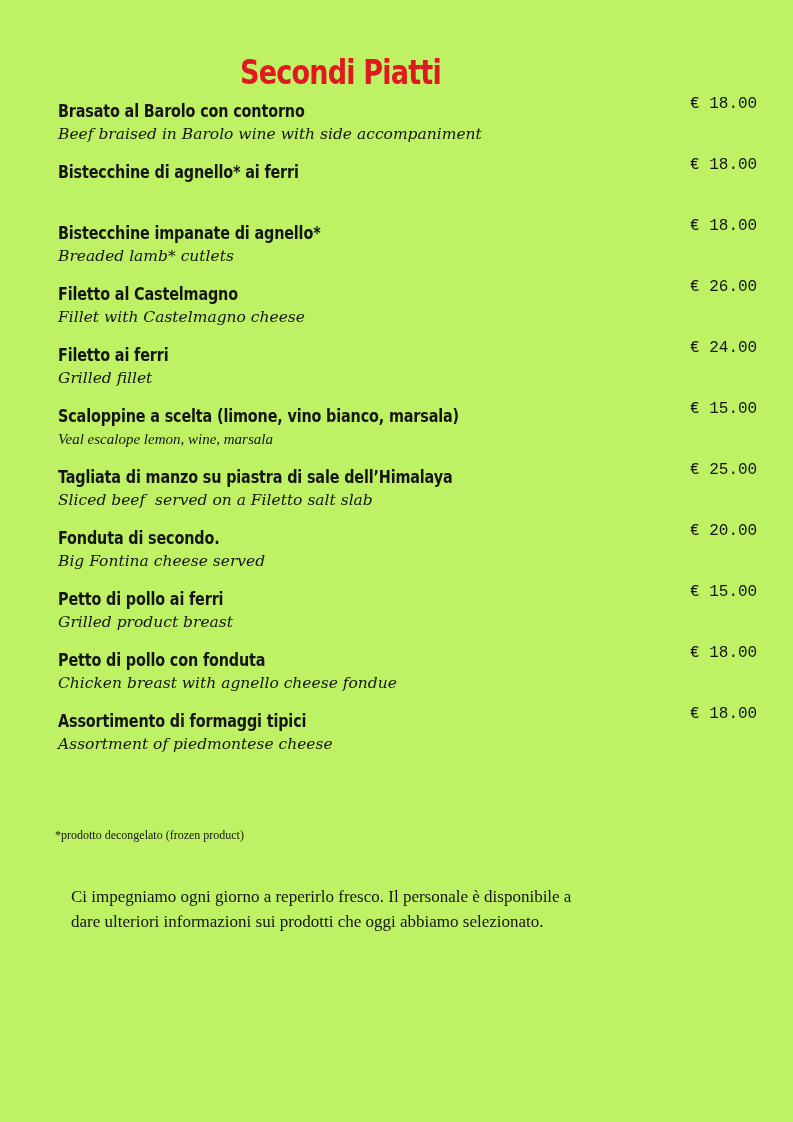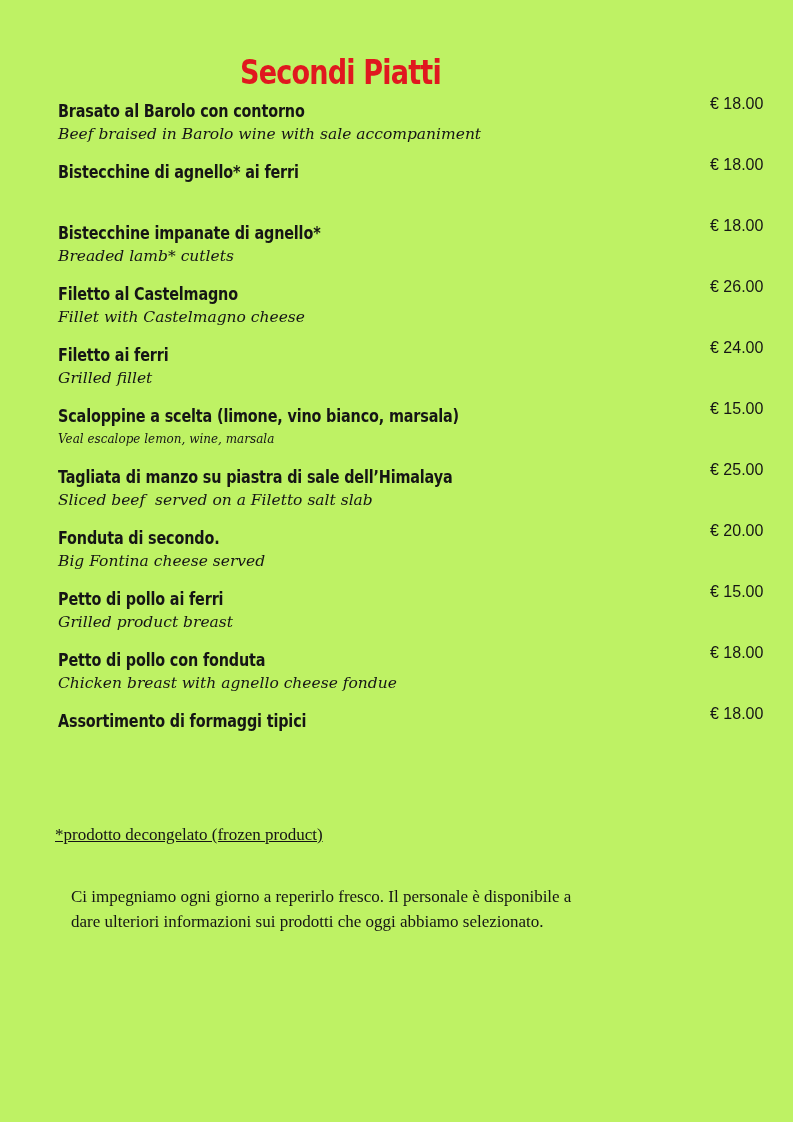--- a/index.html
+++ b/index.html
@@ -41,31 +41,30 @@
     white-space:nowrap;
   }
   .item-desc{
     font-family:"DejaVu Serif",serif;
     font-style:italic;
     font-size:15.5px;
     line-height:21px;
     margin-top:2px;
     white-space:pre-wrap;
   }
-  .item-desc.small{font-size:12px;}
+  .item-desc.small{font-size:15px;font-family:Liberation Serif, serif;}
   .item-price{
     position:absolute;left:632px;top:-4px;
-    font-family:Liberation Sans, sans-serif;
+    font-family:Liberation Mono, monospace;
     font-size:16px;
     white-space:nowrap;
-    margin-left:20px;
   }
   .note{
     position:absolute;top:824px;left:55px;margin:0;
-    font-size:17px;line-height:22px;text-decoration:underline;
+    font-size:12px;line-height:22px;
   }
   .info{
     position:absolute;top:869px;left:55px;margin:16px;
     font-size:17px;line-height:24.5px;
     max-width:620px;
     white-space:pre-line;
   }
 </style>
 </head>
 <body>
@@ -74,21 +73,21 @@
 
   <h1 class="title">
     <span class="title-text" style="color: rgb(224, 24, 31);">Secondi Piatti</span>
   </h1>
 
   <div class="items">
   <div class="item">
     <div class="item-name">
       <span class="item-name-text">Brasato al Barolo con contorno</span>
     </div>
-    <div class="item-desc">Beef braised in Barolo wine with sale accompaniment</div>
+    <div class="item-desc">Beef braised in Barolo wine with side accompaniment</div>
     <div class="item-price">€ 18.00</div>
   </div>
 
   <div class="item">
     <div class="item-name">
       <span class="item-name-text">Bistecchine di agnello* ai ferri</span>
     </div>
     <div class="item-price">€ 18.00</div>
   </div>
 
@@ -153,20 +152,21 @@
       <span class="item-name-text">Petto di pollo con fonduta</span>
     </div>
     <div class="item-desc">Chicken breast with agnello cheese fondue</div>
     <div class="item-price">€ 18.00</div>
   </div>
 
   <div class="item">
     <div class="item-name">
       <span class="item-name-text">Assortimento di formaggi tipici</span>
     </div>
+    <div class="item-desc">Assortment of piedmontese cheese</div>
     <div class="item-price">€ 18.00</div>
   </div>
 </div>
 
   <p class="note">*prodotto decongelato (frozen product)</p>
 
   <p class="info">Ci impegniamo ogni giorno a reperirlo fresco. Il personale è disponibile a
 dare ulteriori informazioni sui prodotti che oggi abbiamo selezionato.</p>
 
 </div>

